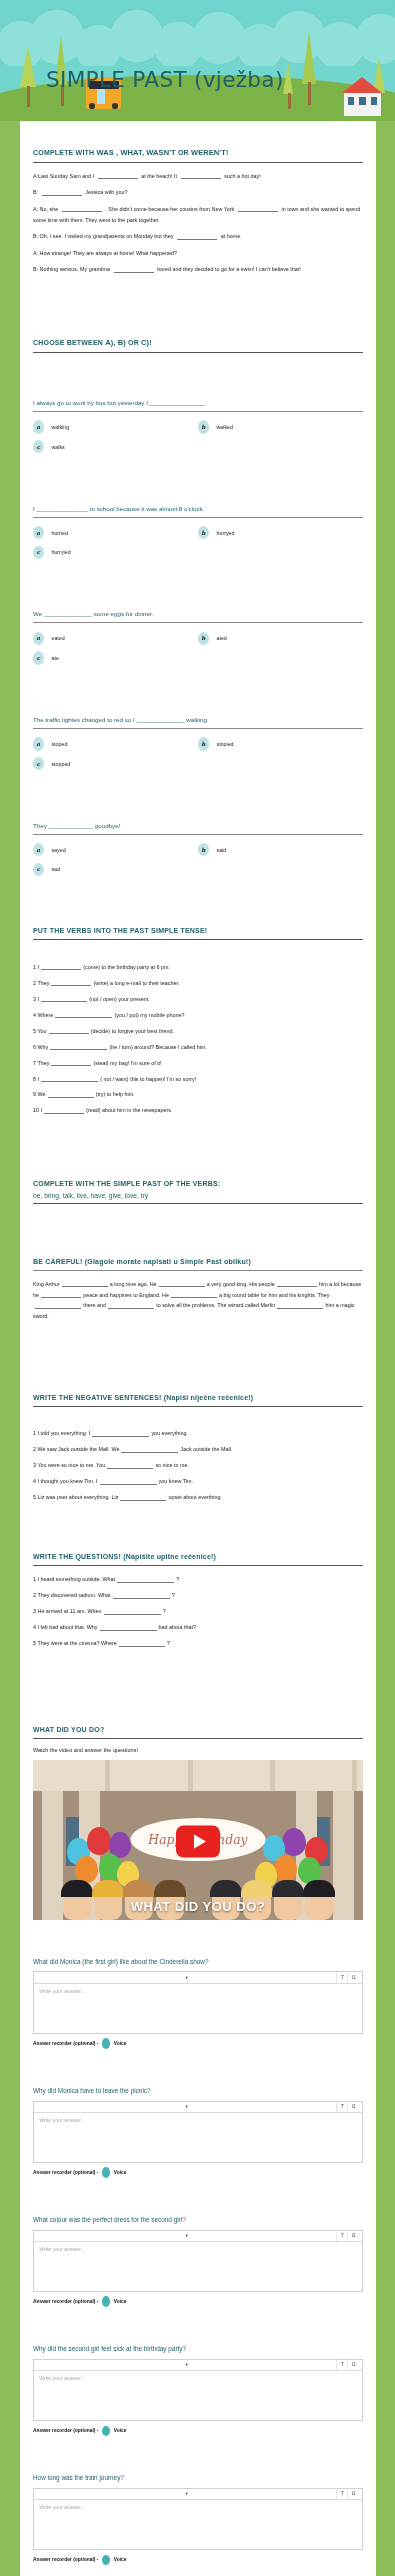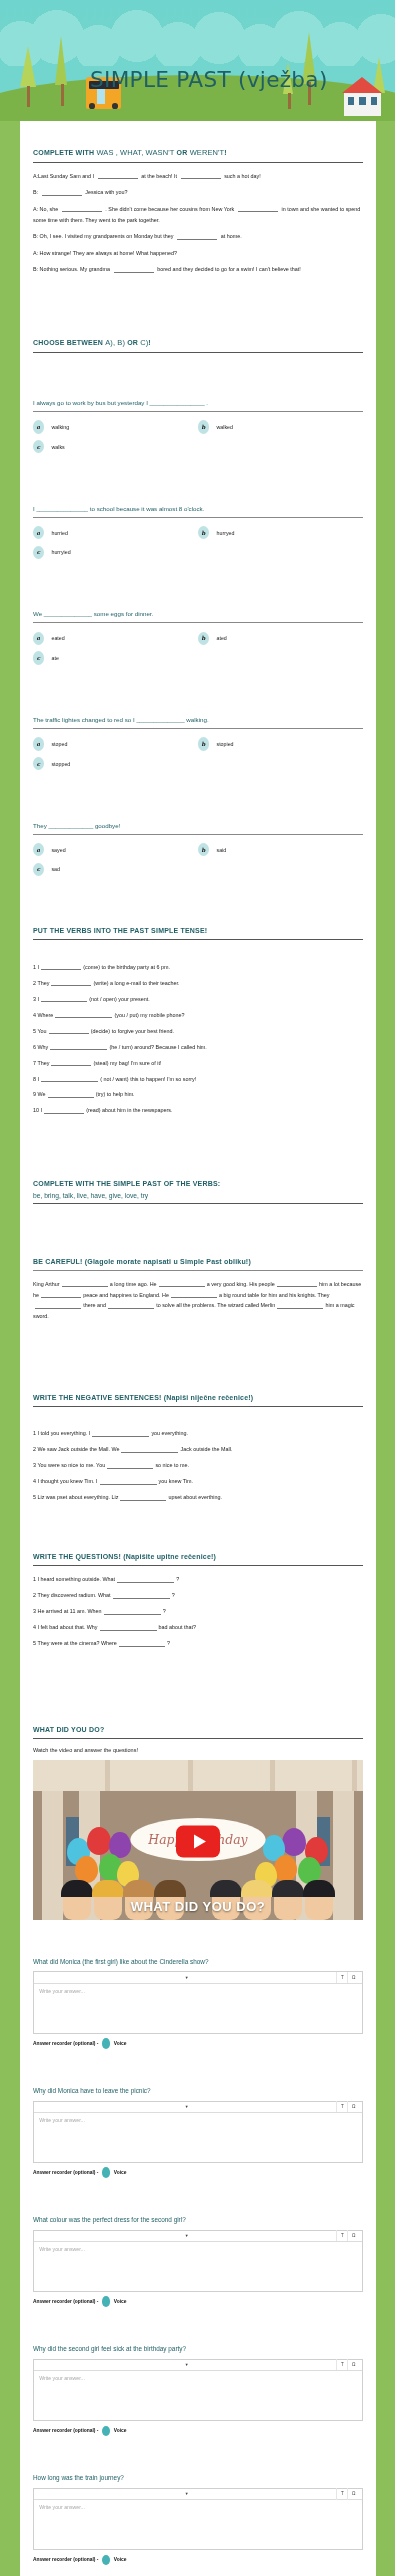--- a/index.html
+++ b/index.html
@@ -42,21 +42,21 @@
     position:absolute; left:-20.6px; right:-20.6px; bottom:-46px; height:77px;
     background:#8cbf5a; border-radius:50% 50% 0 0 / 41px 41px 0 0;
   }
   .tree { position:absolute; width:0; height:0; }
   .tree i { position:absolute; left:-1.5px; width:3.1px; background:#9a6a3c; }
   .tree u { position:absolute; border-left:solid transparent; border-right:solid transparent; }
   .hero-title {
     position:absolute; left:46px; top:67px;
     font-size:21.6px; font-weight:400; letter-spacing:0.3px;
     color:#1f5f66; font-family:"DejaVu Sans", sans-serif;
-    white-space:nowrap; z-index:6;margin-left:44px;
+    white-space:nowrap; z-index:6;
   }
   .bus {
     position:absolute; left:86px; top:77px; width:35px; height:32px;
     background:#f3a625; border-radius:2.6px 2.6px 2.1px 2.1px; z-index:5;
   }
   .bus .win { position:absolute; top:3.6px; left:2.6px; width:30px; height:8.2px; background:#2a2a35; border-radius:1px;}
   .bus .door { position:absolute; bottom:4.6px; left:11.3px; width:8.2px; height:15.5px; background:#aee3ef;}
   .bus .w1 { position:absolute; bottom:0px; left:3.1px; width:5.7px; height:5.7px; background:#333; border-radius:50%;}
   .bus .w2 { position:absolute; bottom:0px; right:3.1px; width:5.7px; height:5.7px; background:#333; border-radius:50%;}
   .house { position:absolute; right:14.4px; top:77px; z-index:5;}
@@ -69,21 +69,21 @@
   .card {
     background:#fff;
     padding: 13.4px 13.4px 10.3px 13.4px;
     margin-bottom: 0;
   }
   .card + .card { border-top: 0; }
   .sec-title {
     color:#1f5f66; font-size:7px; font-weight:700;
     letter-spacing:0.2px; margin:0 0 3.6px 0; line-height:1.35;
   }
-  .sec-title .fat { font-size:7.5px; font-weight:400; letter-spacing:0.1px;}
+  .sec-title .fat { font-size:7.5px; font-weight:700; letter-spacing:0.1px;}
   .rule { border:0; border-top:0.5px solid #555; margin:0 0 8.2px 0; }
   .rule.light { border-top:0.5px solid #888; }
   p.body { font-size:5.4px; line-height:2.0; margin:0 0 5.7px 0; color:#222; }
   .blank {
     display:inline-block; width:40px; border-bottom:0.5px solid #777;
     height:6.7px; vertical-align:-1.5px; margin:0 2.1px;
   } .blank.w90{width:46px;} .blank.w110{width:57px;}
 
   
   .q-stem { color:#1f5f66; font-size:6.2px; line-height:1.6; margin:0 0 3.1px 0; }

